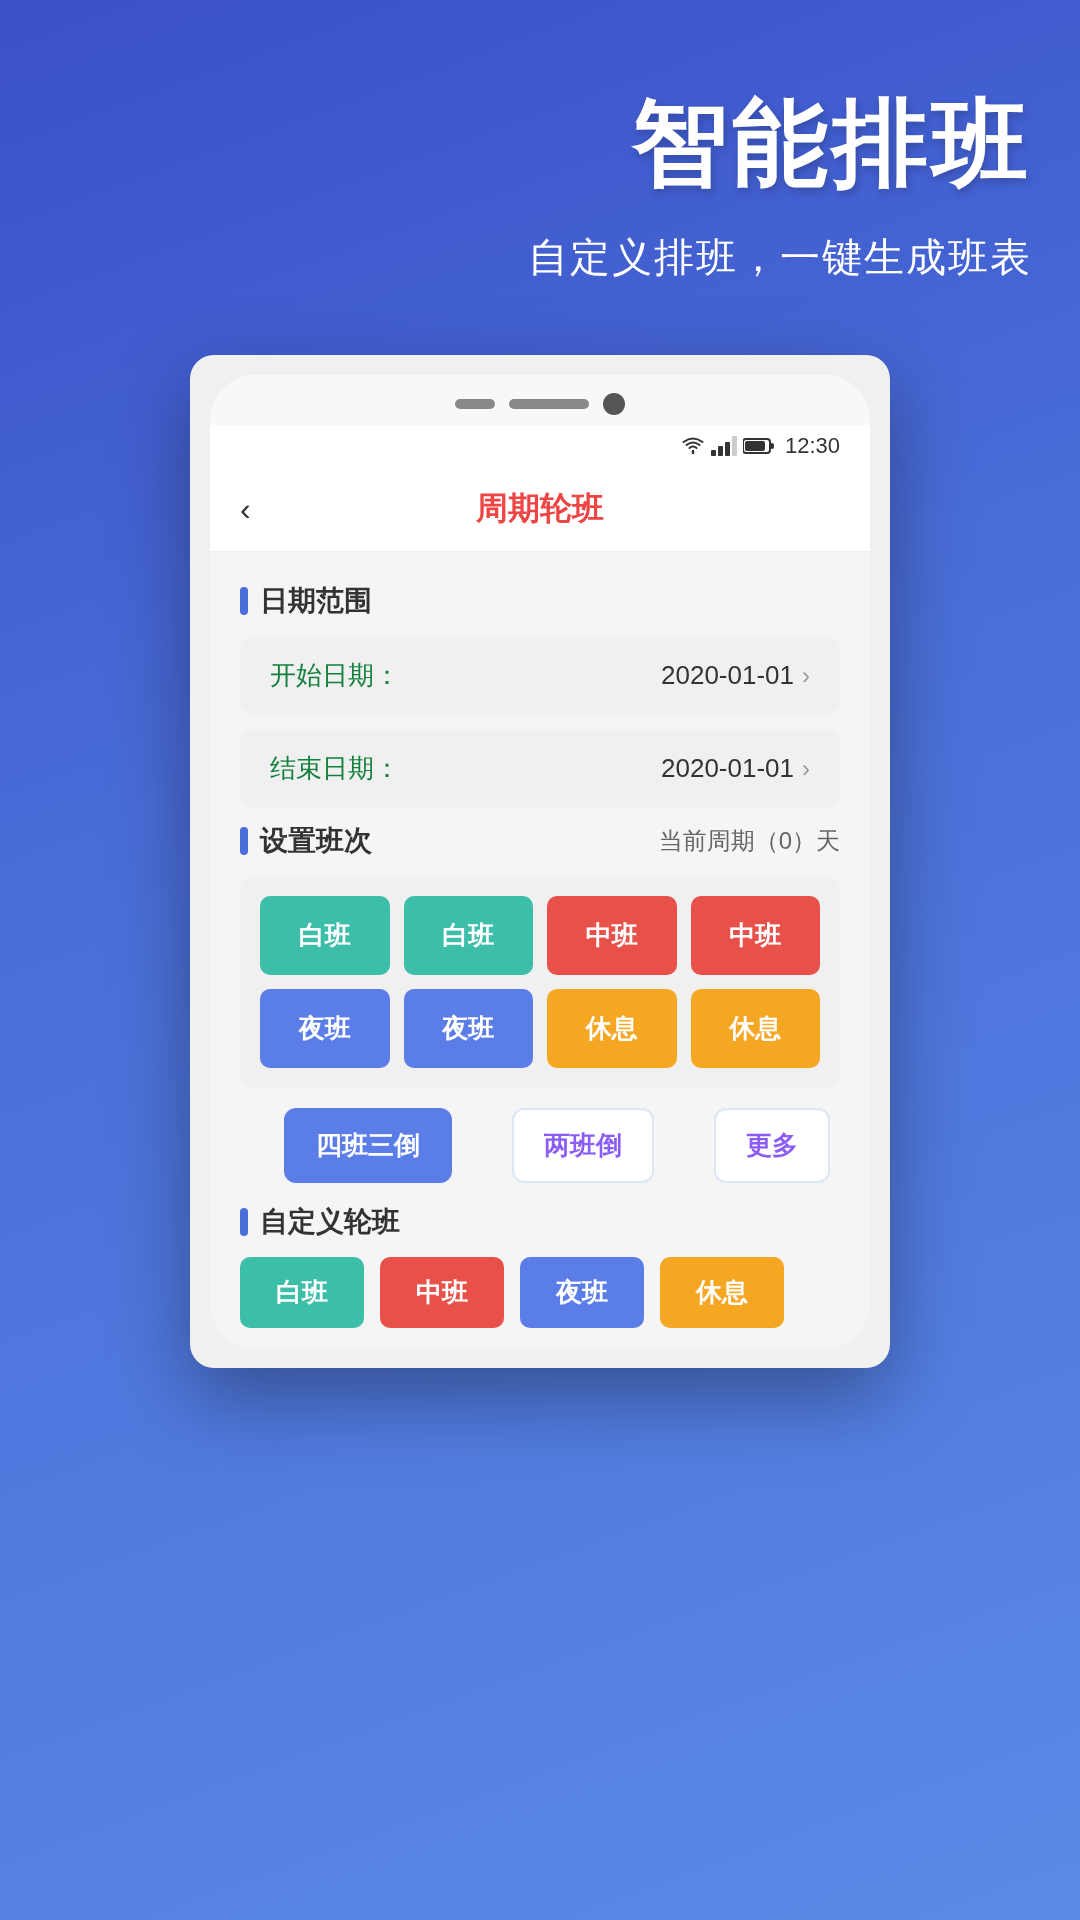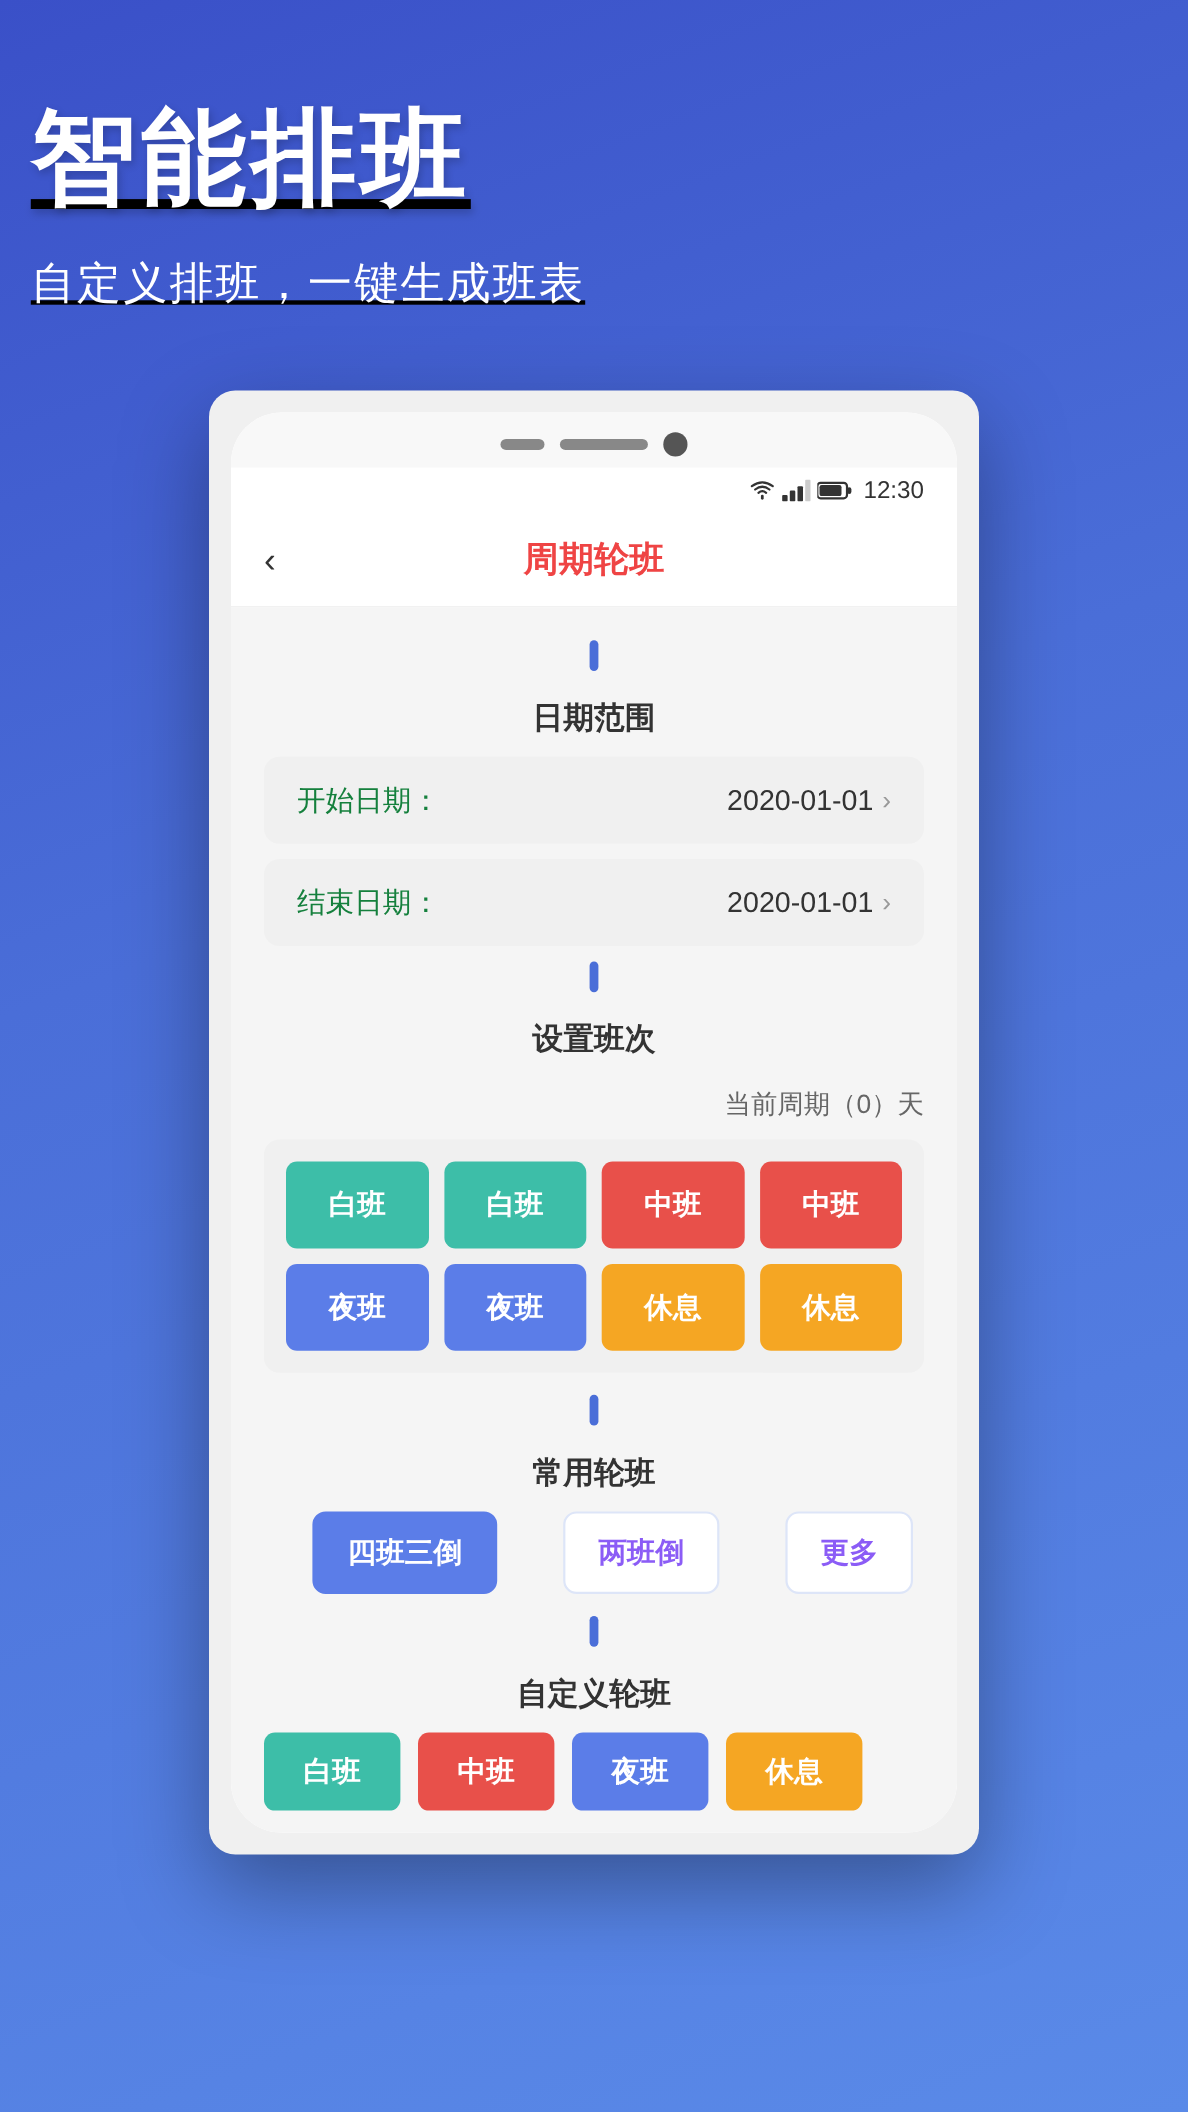--- a/index.html
+++ b/index.html
@@ -10,23 +10,22 @@
       background: linear-gradient(160deg, #3a50c8 0%, #4a6ed8 40%, #5a8ae8 100%);
       font-family: 'PingFang SC', 'Microsoft YaHei', sans-serif;
       display: flex;
       flex-direction: column;
       align-items: center;
       overflow: hidden;
     }
 
     .header-section {
       width: 100%;
-      text-align: left;
-      padding: 80px 28px 40px;
-      text-decoration: underline;
+      text-align: right;
+      padding: 80px 48px 40px;
     }
 
     .main-title {
       font-size: 96px;
       font-weight: 900;
       color: #ffffff;
       letter-spacing: 4px;
       margin-bottom: 20px;
       text-shadow: 2px 4px 8px rgba(0,0,0,0.2);
     }
@@ -127,24 +126,23 @@
 
     .app-content {
       background: #f5f5f5;
       padding: 20px 30px;
       min-height: 600px;
     }
 
     .section-label {
       display: flex;
       align-items: center;
-      gap: 24px;
+      gap: 12px;
       margin-bottom: 16px;
       margin-top: 10px;
-      flex-direction: column;
     }
 
     .section-bar {
       width: 8px;
       height: 28px;
       background: #4a6ed8;
       border-radius: 4px;
     }
 
     .section-title {
@@ -355,24 +353,20 @@
         <button class="shift-btn teal">白班</button>
         <button class="shift-btn teal">白班</button>
         <button class="shift-btn red">中班</button>
         <button class="shift-btn red">中班</button>
         <button class="shift-btn blue">夜班</button>
         <button class="shift-btn blue">夜班</button>
         <button class="shift-btn orange">休息</button>
         <button class="shift-btn orange">休息</button>
       </div>
 
-      <div class="section-label">
-        <div class="section-bar"></div>
-        <span class="section-title">常用轮班</span>
-      </div>
 
       <div class="common-shifts">
         <button class="common-btn filled">四班三倒</button>
         <button class="common-btn outline">两班倒</button>
         <button class="common-btn outline">更多</button>
       </div>
 
       <div class="section-label">
         <div class="section-bar"></div>
         <span class="section-title">自定义轮班</span>

